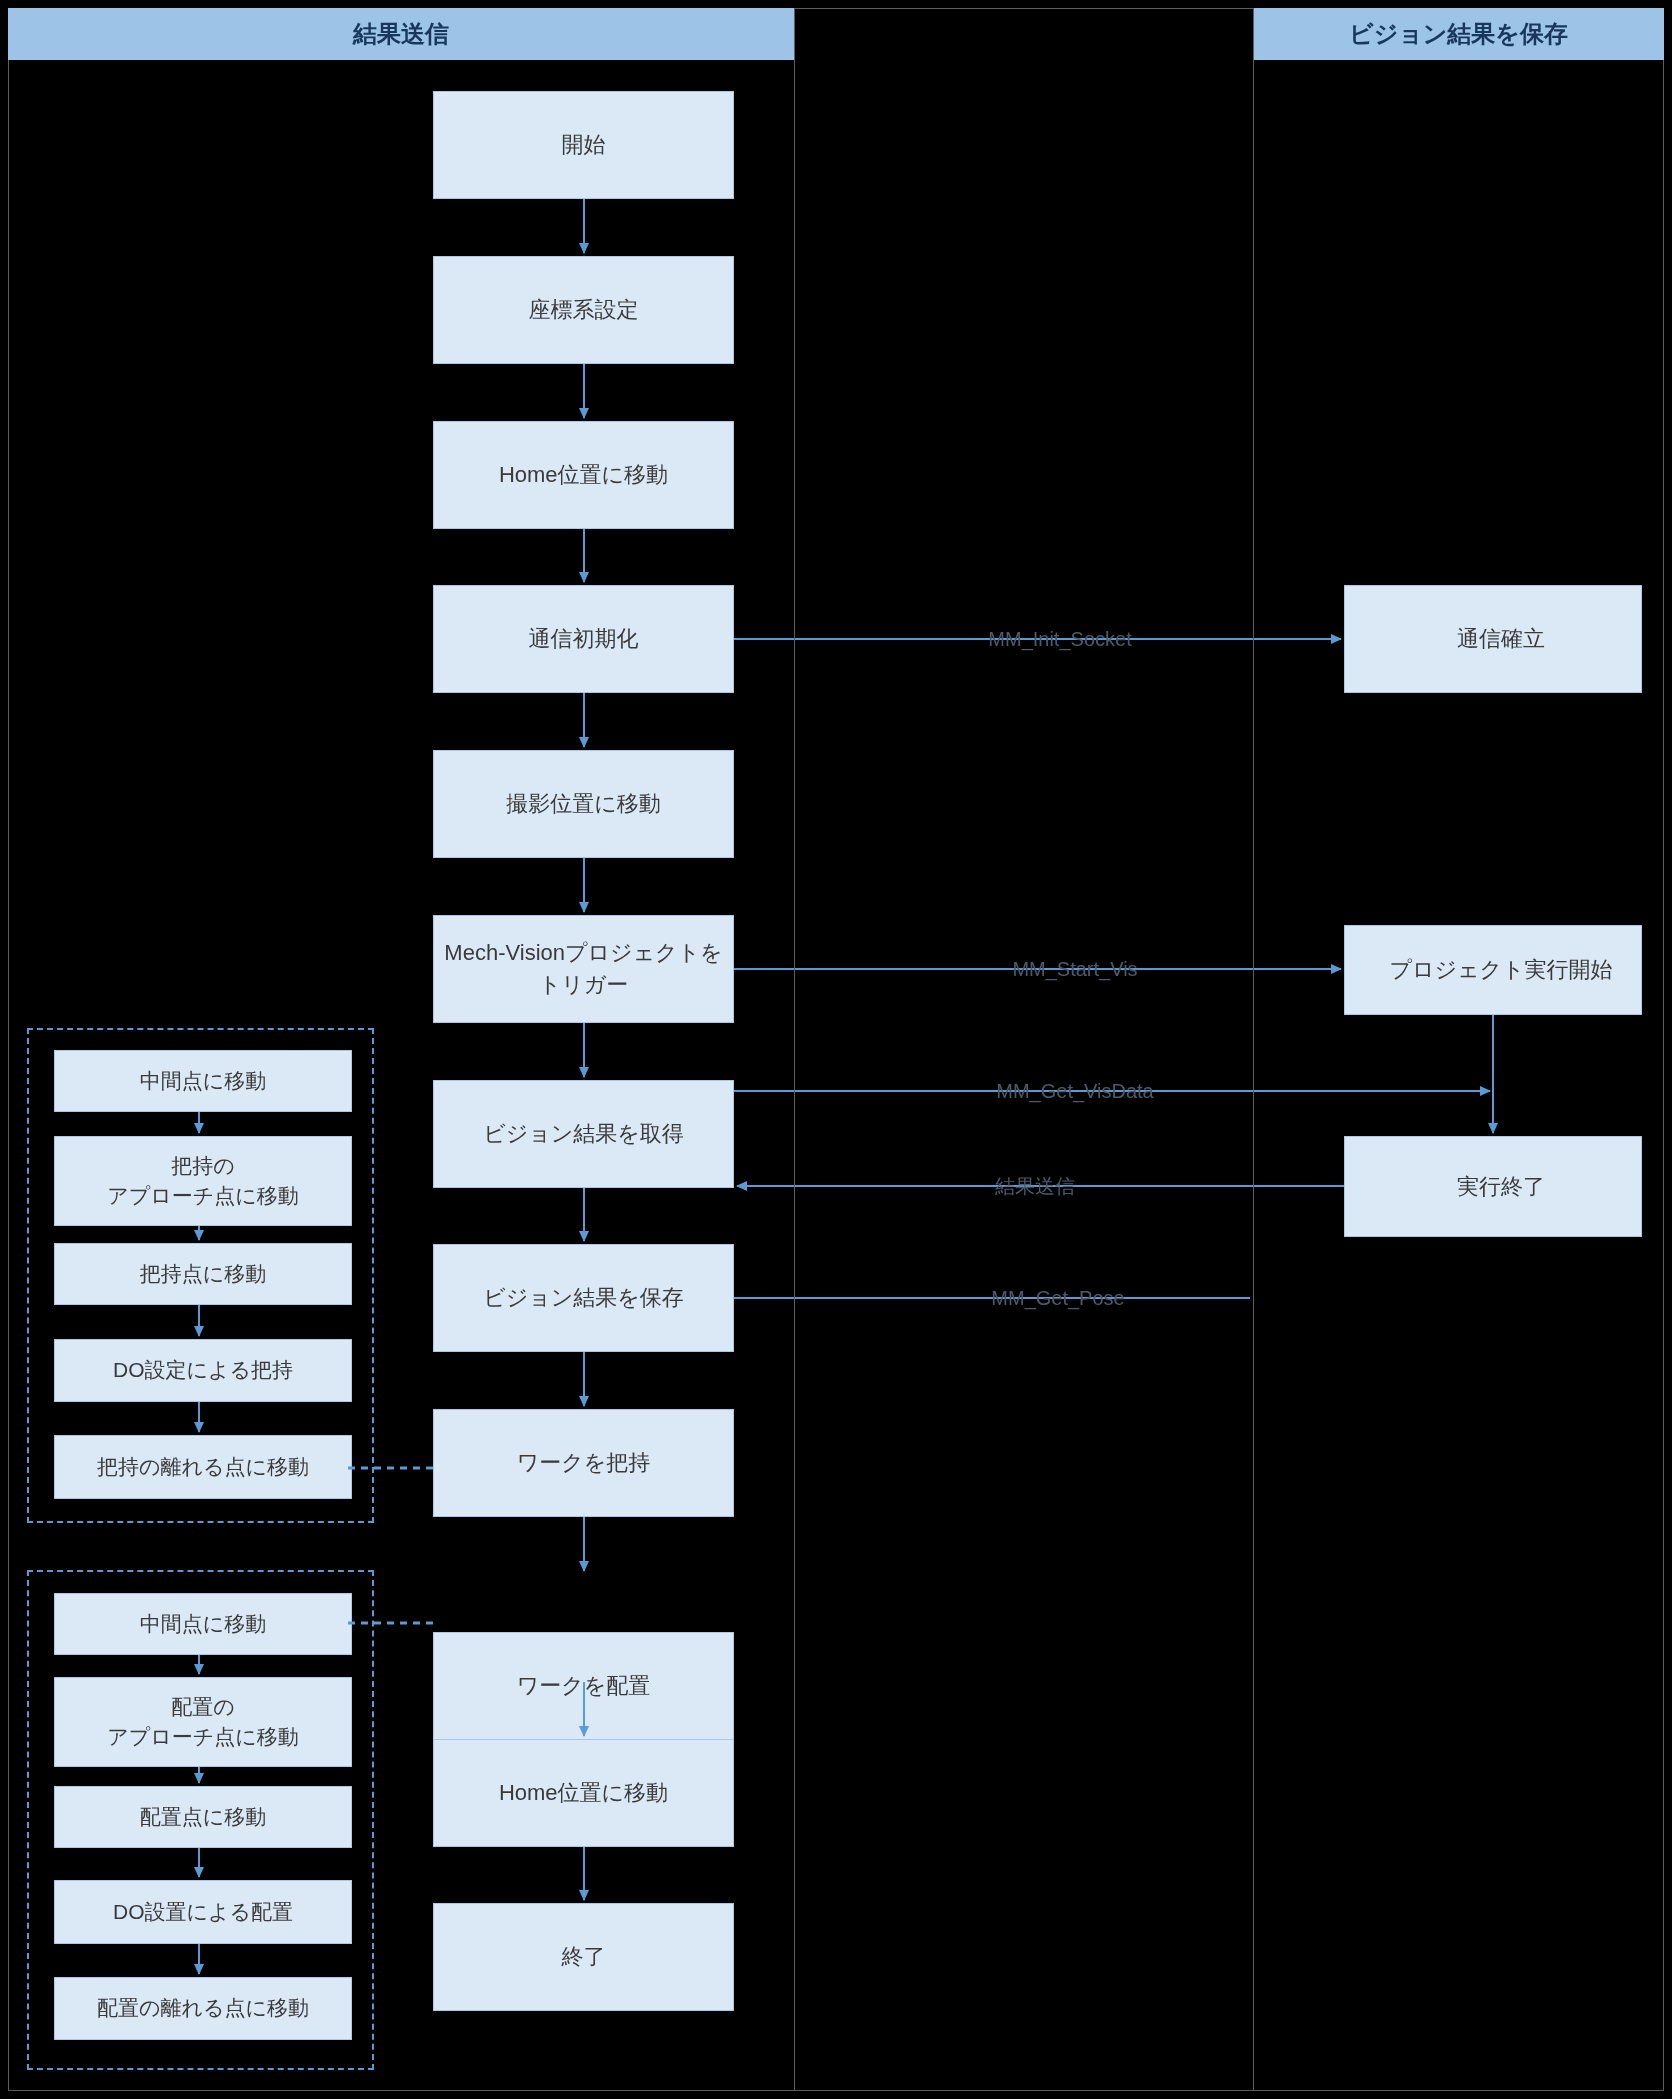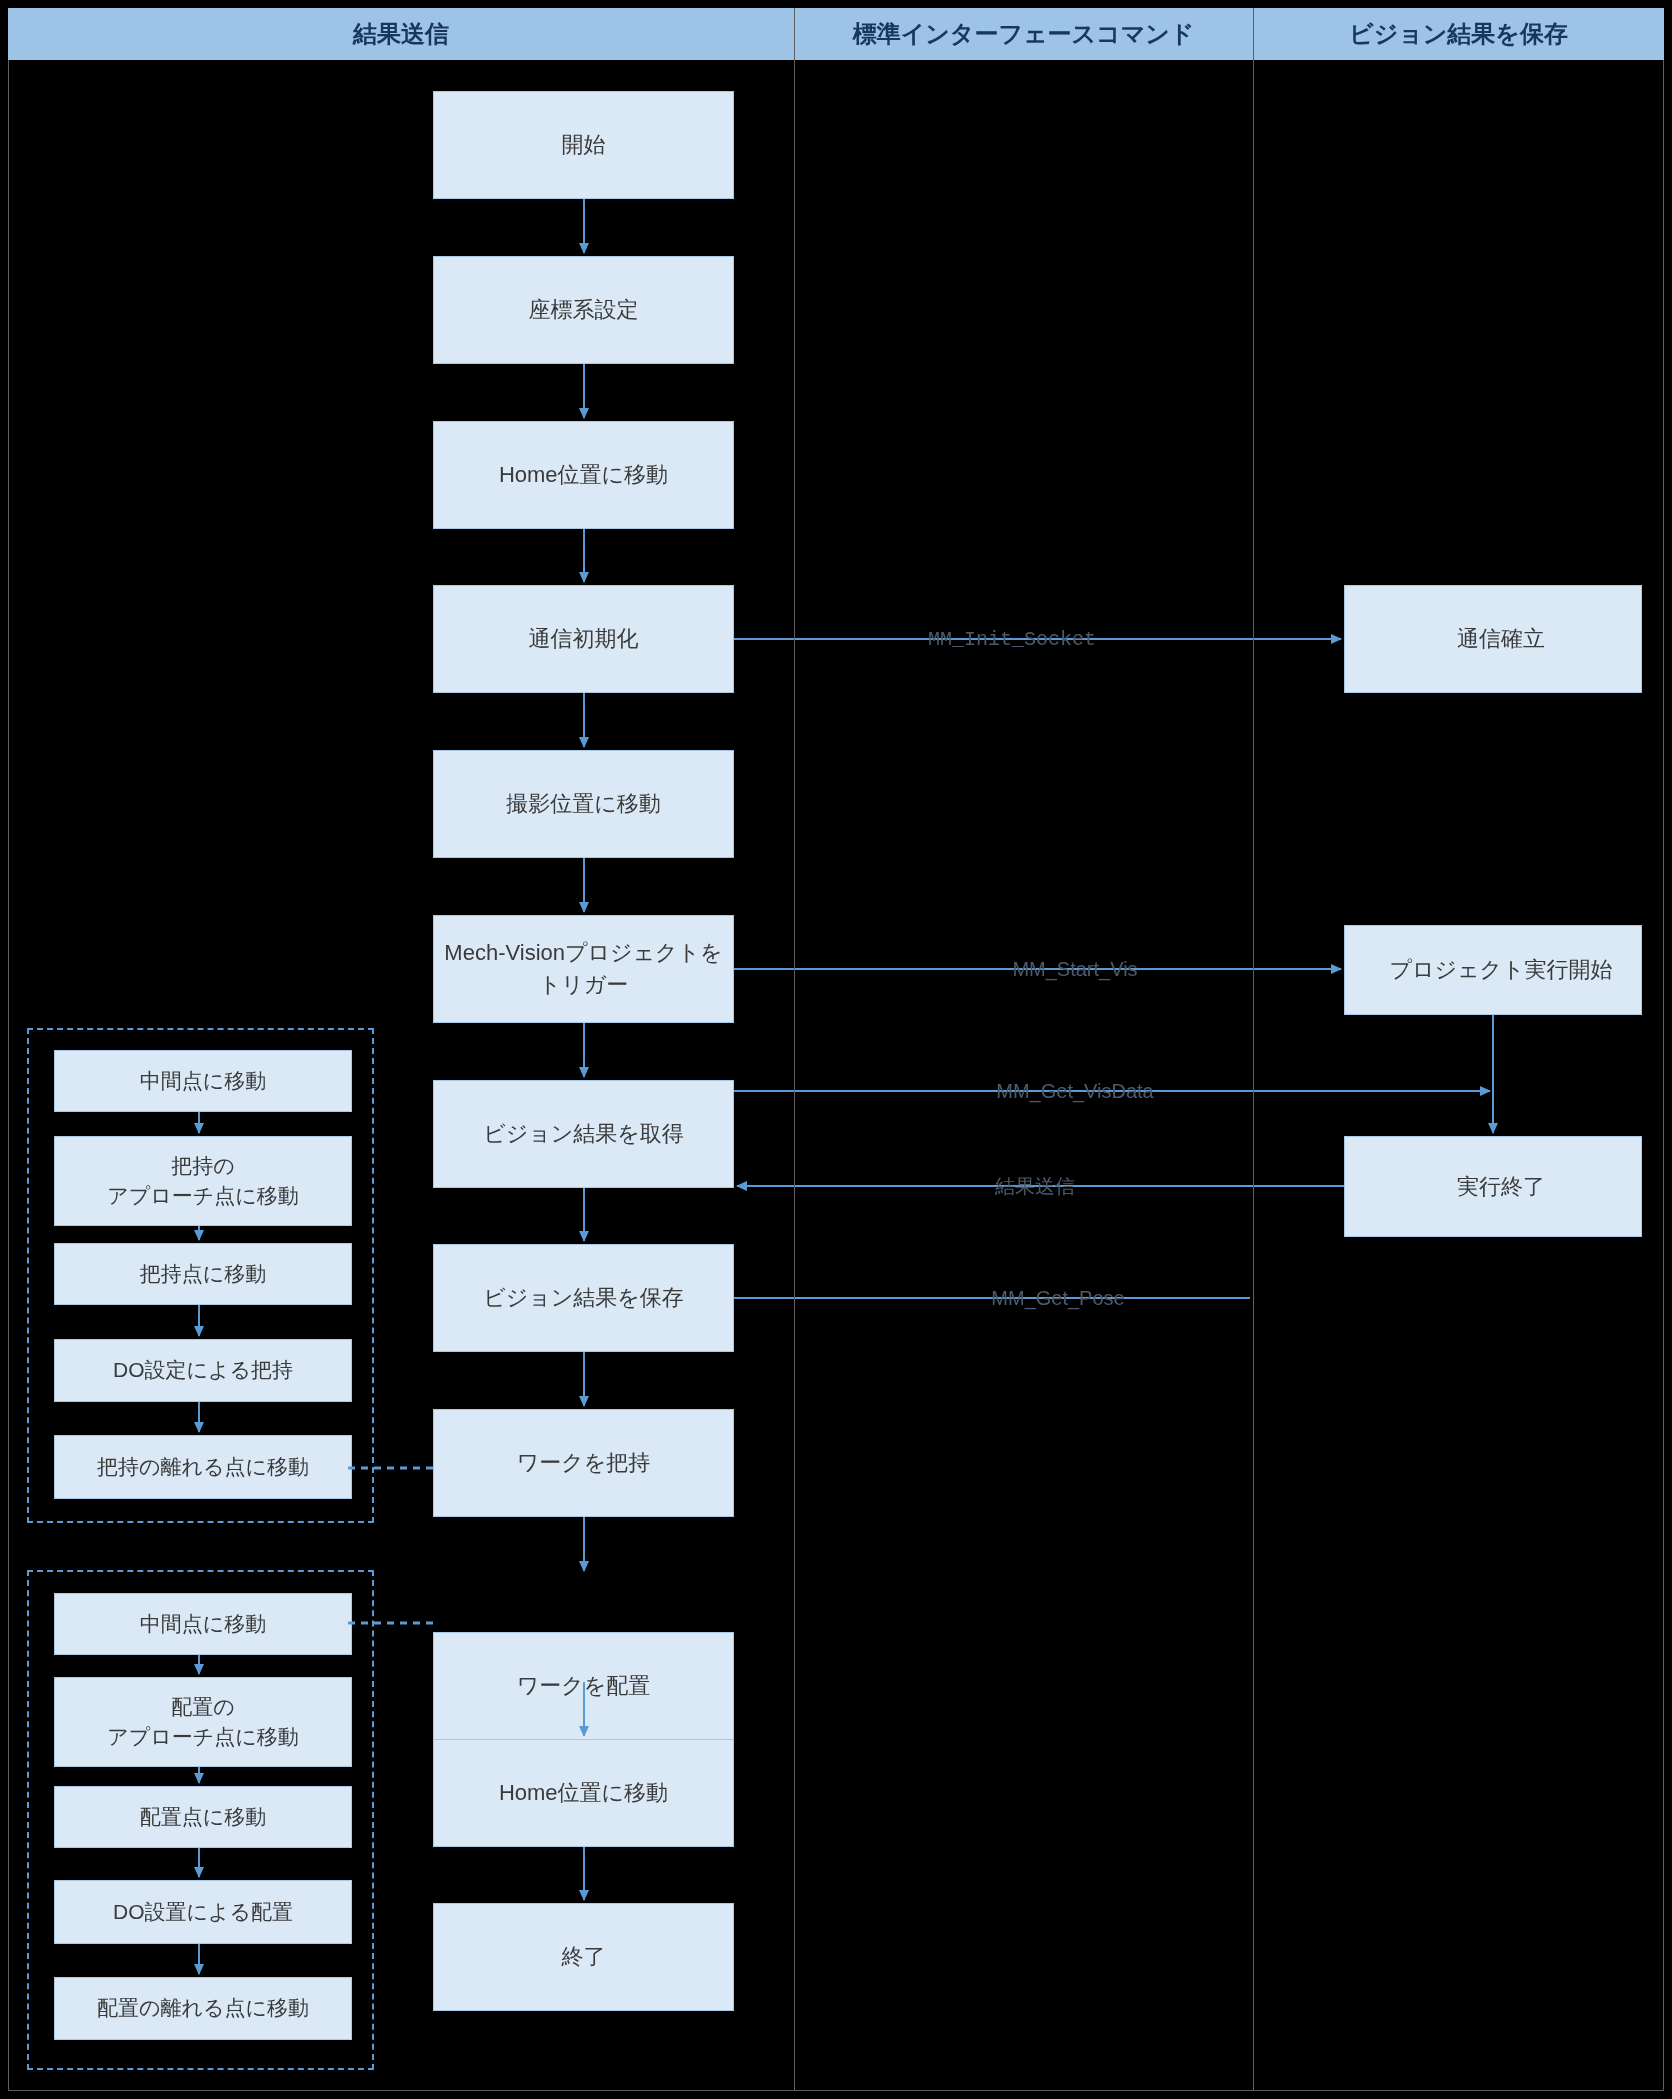--- a/index.html
+++ b/index.html
@@ -86,21 +86,20 @@
   }
 </style>
 </head>
 <body>
 
 <div class="canvas">
 
   <div class="frame"></div>
 
   <div class="header-cell" style="left:8px; width:786px;">結果送信</div>
-  <div class="header-cell" style="left:794px; width:459px;">標準インターフェースコマンド</div>
   <div class="header-cell" style="left:1253px; width:411px;">ビジョン結果を保存</div>
 
   <div class="divider" style="left:794px;"></div>
   <div class="divider" style="left:1253px;"></div>
 
   <svg class="connectors" width="1672" height="2099">
     <defs>
       <marker id="ah" markerWidth="11" markerHeight="10" refX="10" refY="5" orient="auto" markerUnits="userSpaceOnUse">
         <path d="M0,0 L11,5 L0,10 z" fill="#5b9bd5"></path>
       </marker>
@@ -166,19 +165,19 @@
   <div class="node sub" style="top:1435px; height:64px;">把持の離れる点に移動</div>
 
   <div class="dashed-group" style="top:1570px; height:500px;"></div>
   <div class="node sub" style="top:1593px; height:62px;">中間点に移動</div>
   <div class="node sub" style="top:1677px; height:90px;">配置の
 アプローチ点に移動</div>
   <div class="node sub" style="top:1786px; height:62px;">配置点に移動</div>
   <div class="node sub" style="top:1880px; height:64px;">DO設置による配置</div>
   <div class="node sub" style="top:1977px; height:63px;">配置の離れる点に移動</div>
 
-  <div class="cmd-label" style="left:1012px; top:639px;font-family:Liberation Mono, monospace;">MM_Init_Socket</div>
+  <div class="cmd-label" style="left:1060px; top:639px;">MM_Init_Socket</div>
   <div class="cmd-label" style="left:1075px; top:969px;">MM_Start_Vis</div>
   <div class="cmd-label" style="left:1075px; top:1091px;">MM_Get_VisData</div>
   <div class="cmd-label" style="left:1035px; top:1186px;">結果送信</div>
   <div class="cmd-label" style="left:1058px; top:1298px;">MM_Get_Pose</div>
 
 </div>
 
 </body></html>

